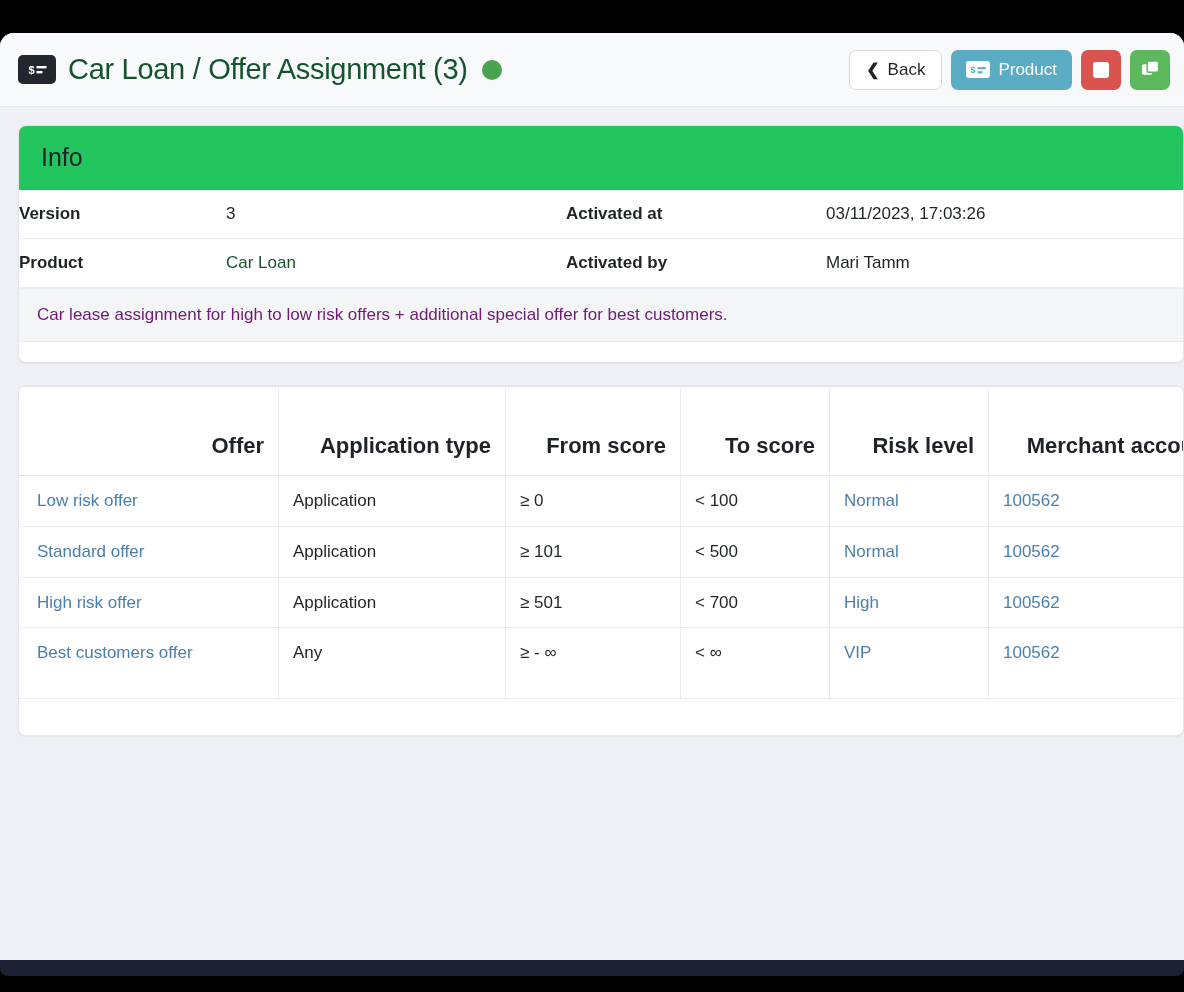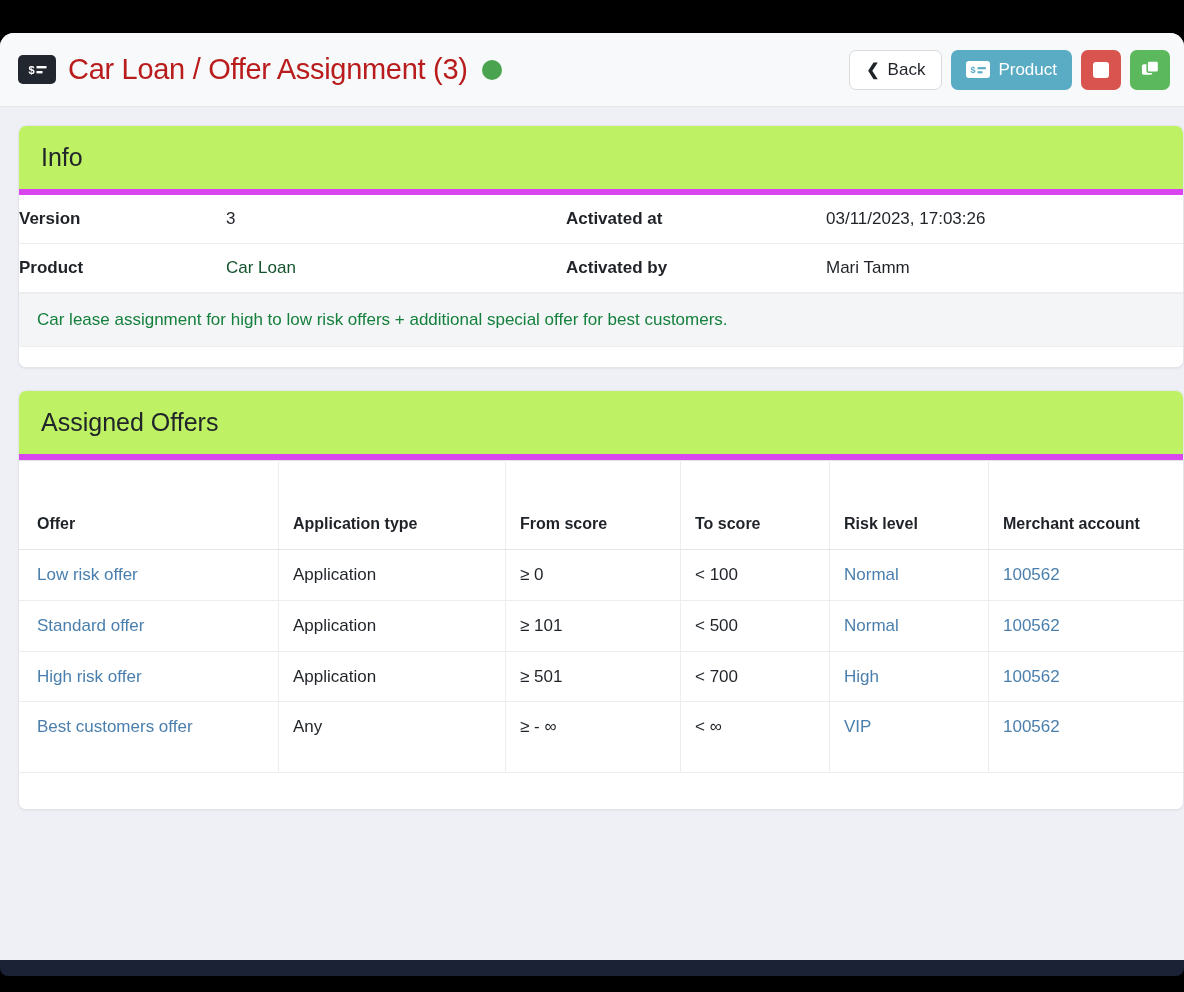--- a/index.html
+++ b/index.html
@@ -34,21 +34,21 @@
     padding:0 14px 0 18px;
     box-sizing:border-box;
   }
   .title-wrap{display:flex;align-items:center;gap:12px;flex:1;min-width:0;}
   .card-icon{
     width:38px;height:29px;border-radius:5px;background:#22262e;
     display:flex;align-items:center;justify-content:center;flex:none;
   }
   .card-icon svg{display:block;}
   .page-title{
-    font-size:29px;color:#b91c1c;letter-spacing:-0.3px;
+    font-size:29px;color:#14532d;letter-spacing:-0.3px;
     white-space:nowrap;
   }
   .status-dot{
     width:20px;height:20px;border-radius:50%;background:#4aa34e;flex:none;
     margin-left:2px;
   }
   .actions{display:flex;align-items:center;gap:9px;flex:none;}
   .btn{
     border:none;border-radius:7px;cursor:pointer;
     font-family:"Liberation Sans", sans-serif;
@@ -76,22 +76,22 @@
   .body-area{padding:18px 0 0 18px;box-sizing:border-box;}
   .panel{
     background:#ffffff;
     border:1px solid #e3e5e8;
     border-radius:8px;
     box-shadow:0 1px 2px rgba(16,24,40,.05);
     overflow:hidden;
     margin-bottom:22px;
   }
   .panel-head{
-    background:#bef264;
-    border-bottom:6px solid #d946ef;
+    background:#22c55e;
+    border-bottom:1px solid #d946ef;
     padding:17px 22px;
     font-size:25px;color:#21252a;
   }
 
   
   table.info{border-collapse:collapse;width:100%;table-layout:fixed;}
   table.info td{
     border-bottom:1px solid #ededf0;
     padding:14px 0 14px 0;
     font-size:17px;color:#1f2328;
@@ -102,32 +102,32 @@
   td.v{width:340px;}
   td.k2{font-weight:bold;padding-left:1px;width:260px;}
   td.v2{padding-left:0;}
   a.link{color:#14532d;text-decoration:none;}
   .desc-row td{border-bottom:none;}
   .desc-band{
     background:#f4f5f6;
     border-top:1px solid #ededf0;
     border-bottom:1px solid #ededf0;
     padding:16px 18px;
-    font-size:17px;color:#15803d;
+    font-size:17px;color:#701a75;
   }
   .panel-foot{height:20px;background:#ffffff;}
 
   
   table.offers{border-collapse:collapse;width:100%;table-layout:fixed;}
   table.offers th{
     border-top:1px solid #e3e5e8;
     border-bottom:1px solid #e3e5e8;
     border-right:1px solid #ededf0;
-    font-size:16px;font-weight:bold;color:#1f2328;
-    text-align:left;vertical-align:bottom;
+    font-size:22px;font-weight:bold;color:#1f2328;
+    text-align:right;vertical-align:bottom;
     padding:16px 14px 14px 14px;
     line-height:1.35;
     height:58px;
   }
   table.offers th:last-child{border-right:none;}
   table.offers td{
     border-bottom:1px solid #ededf0;
     border-right:1px solid #ededf0;
     font-size:17px;color:#1f2328;
     padding:13px 14px;
@@ -220,21 +220,20 @@
             <td class="v2">Mari Tamm</td>
           </tr>
         </tbody>
       </table>
 
       <div class="desc-band">Car lease assignment for high to low risk offers + additional special offer for best customers.</div>
       <div class="panel-foot"></div>
     </div>
 
     <div class="panel">
-      <div class="panel-head">Assigned Offers</div>
 
       <table class="offers">
         <thead>
           <tr>
             <th class="c-offer">Offer</th>
             <th class="c-apptype">Application type</th>
             <th class="c-from">From score</th>
             <th class="c-to">To score</th>
             <th class="c-risk">Risk level</th>
             <th class="c-merchant">Merchant account</th>

